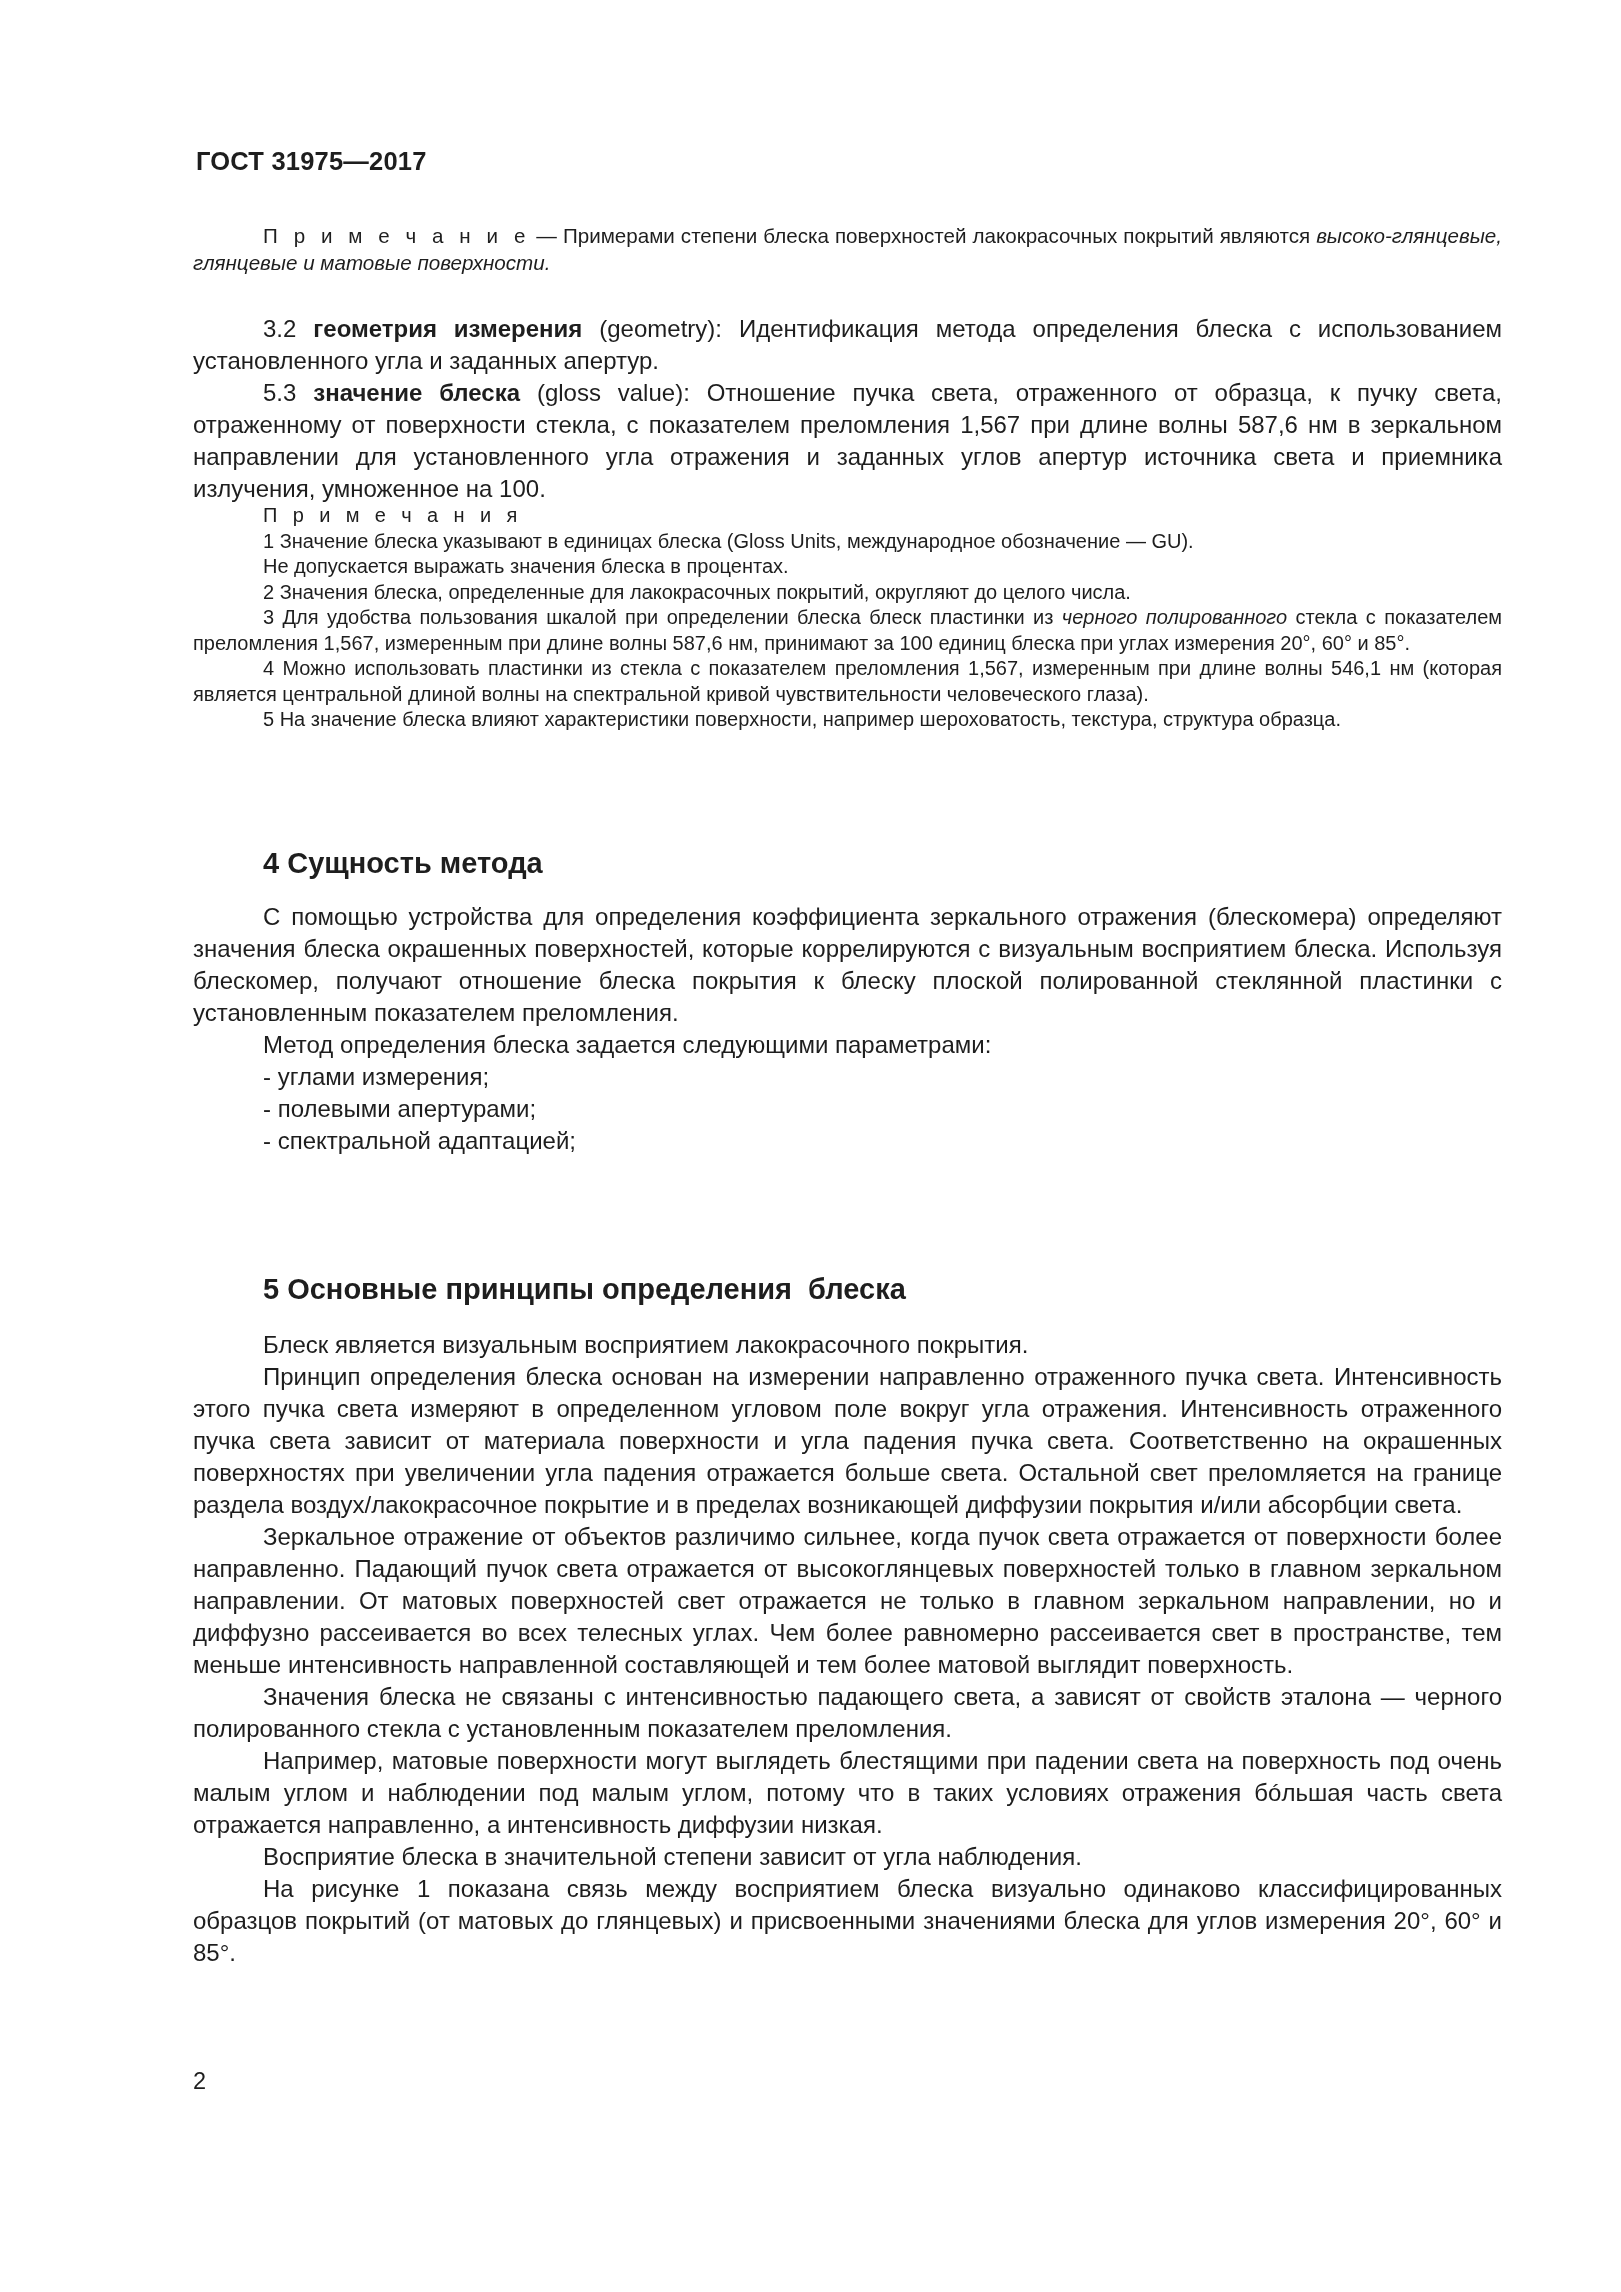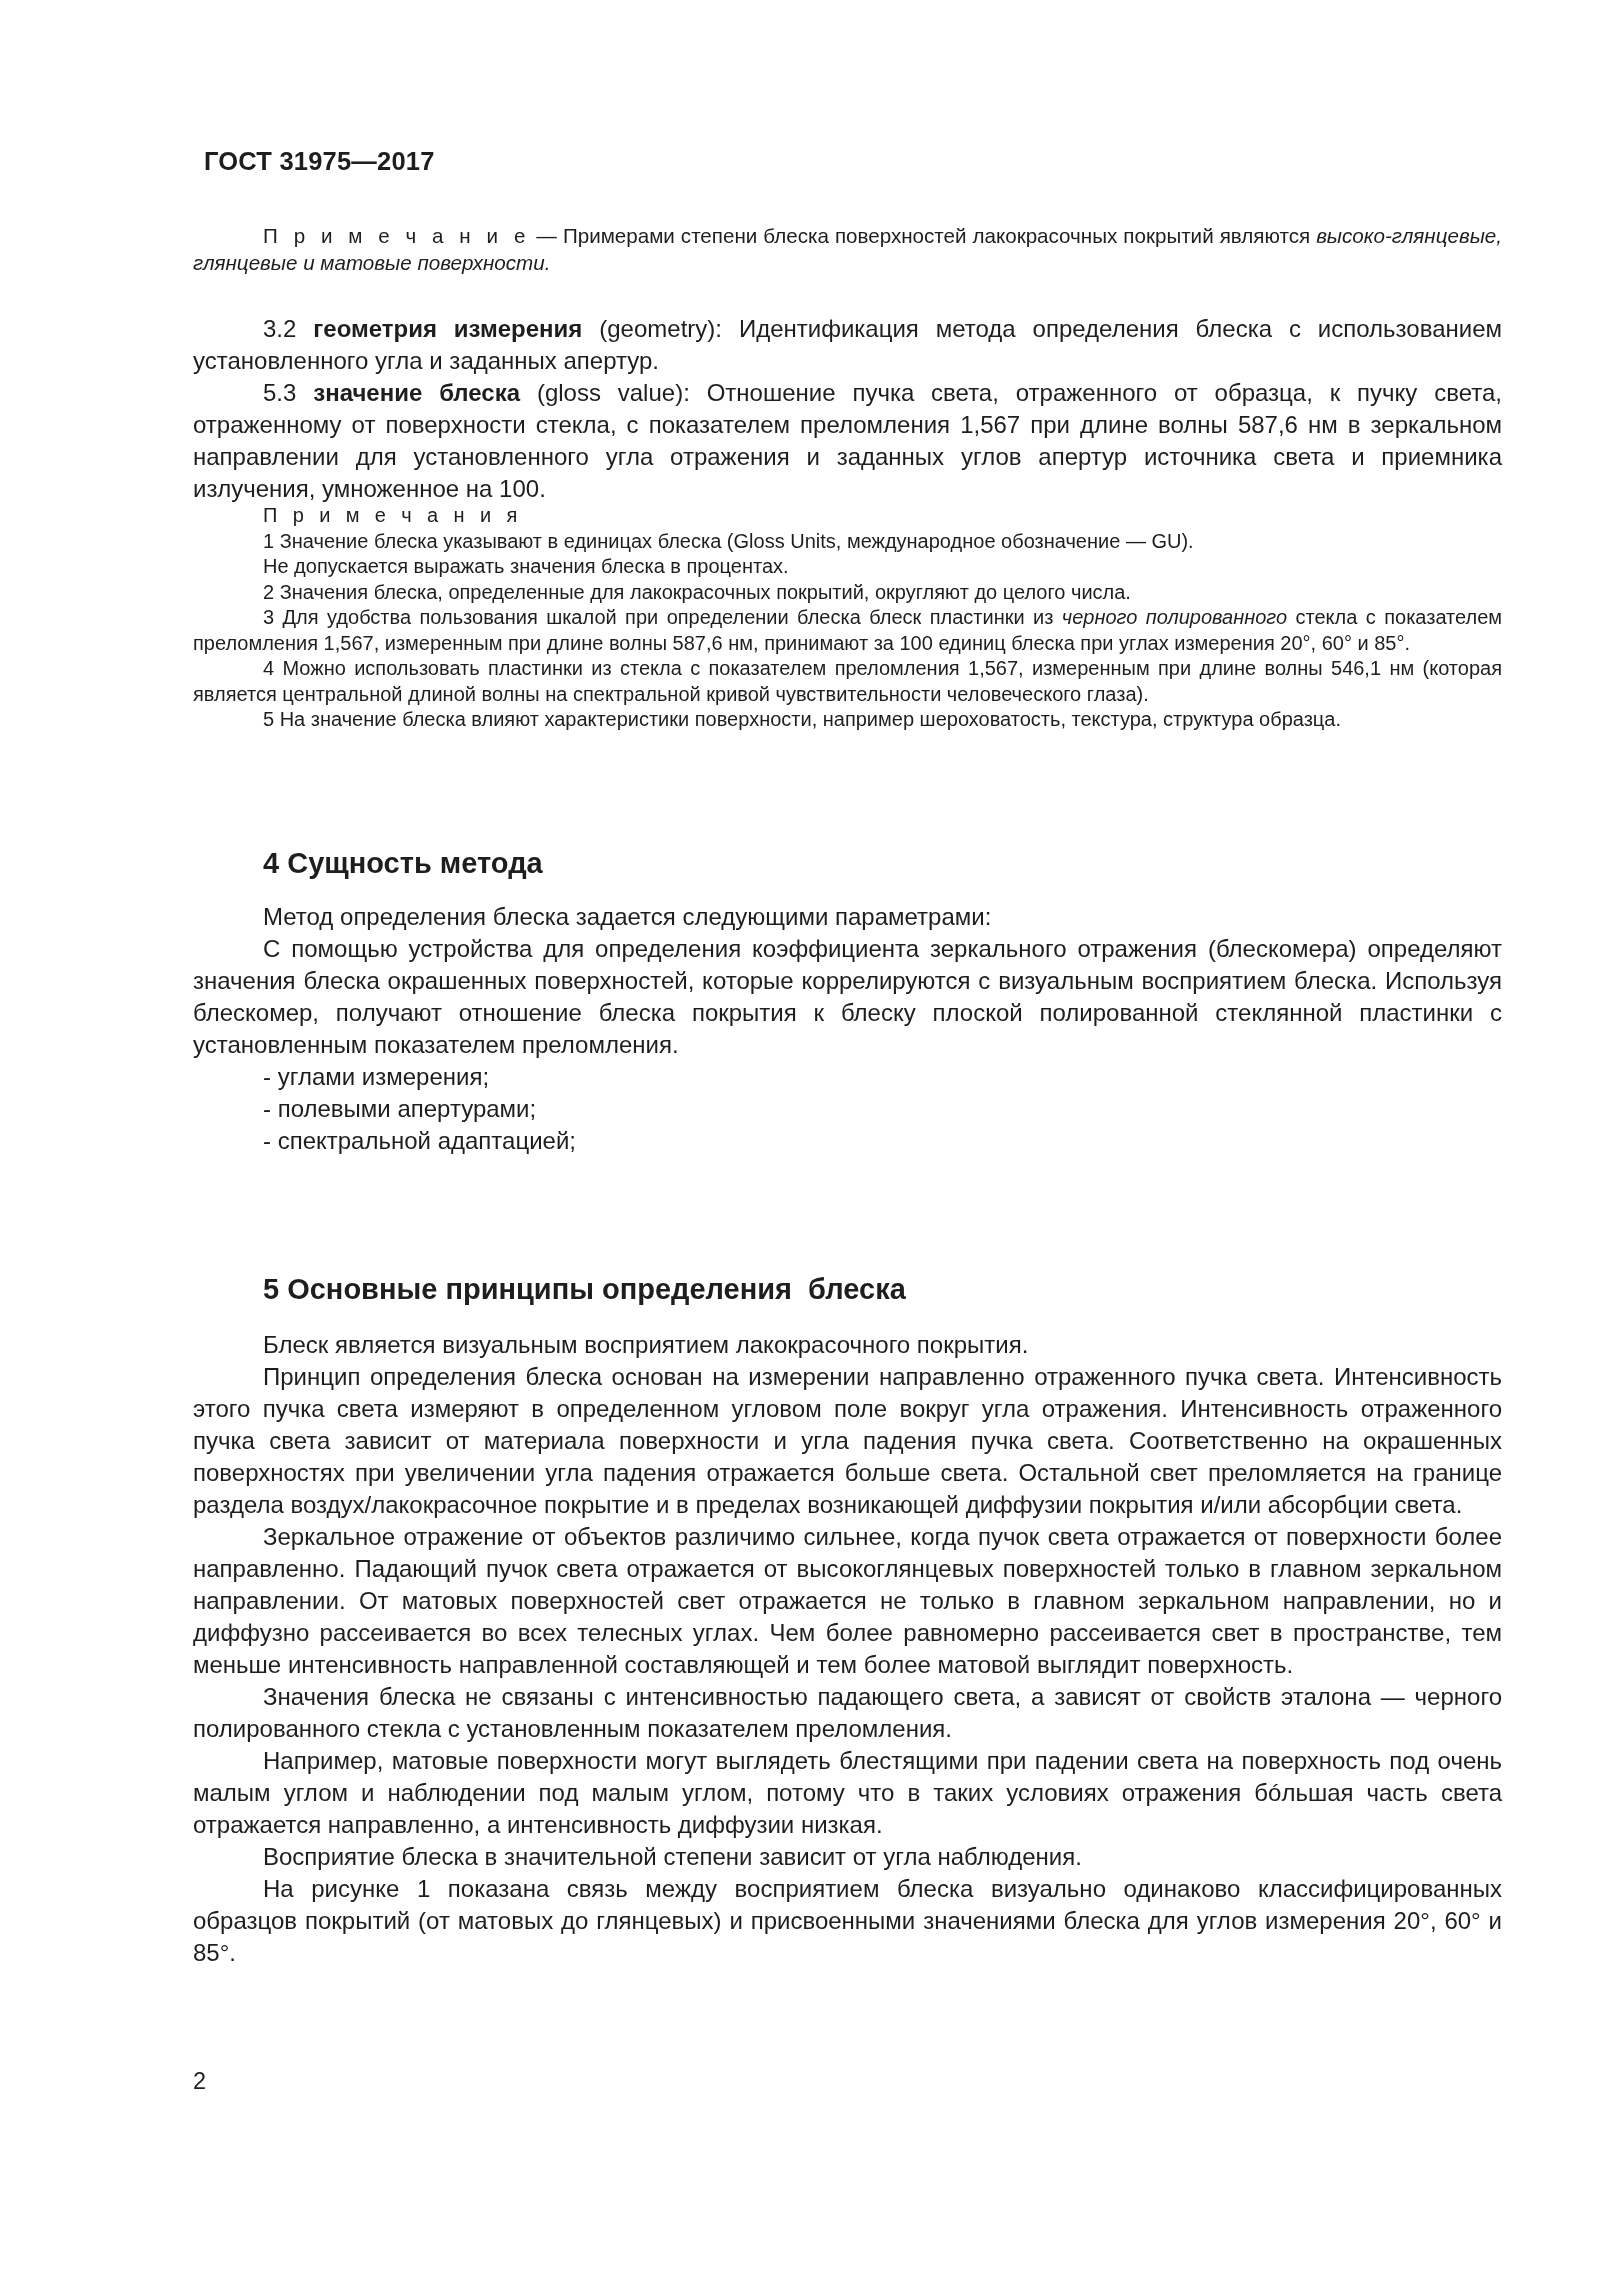--- a/index.html
+++ b/index.html
@@ -1,19 +1,19 @@
 <!DOCTYPE html>
 <html><head>
 <meta charset="utf-8">
 <style>
   html, body { margin:0; padding:0; background:#ffffff; }
   body { width:1621px; height:2293px; position:relative; overflow:hidden;
          font-family:"Liberation Sans", sans-serif; color:#1e1e1e; }
   .page { position:absolute; left:193px; top:0; width:1309px; }
-  .doc-header { position:absolute; top:147px; left:11px; font-weight:bold; font-size:25.5px; letter-spacing:0.2px; }
+  .doc-header { position:absolute; top:147px; left:3px; font-weight:bold; font-size:25.5px; letter-spacing:0.2px; }
   .p { font-size:24px; line-height:32px; text-align:justify; margin:0; }
   .ind { text-indent:70px; }
   .note { font-size:20px; line-height:25.5px; text-align:justify; margin:0; }
   .spaced { letter-spacing:4.9px; }
   .it { font-style:italic; }
   .b { font-weight:bold; }
   .h { font-size:29px; font-weight:bold; margin:0; padding-left:70px; line-height:35px; }
   .block { position:absolute; left:0; width:1309px; }
   .pagenum { position:absolute; top:2068px; left:0; font-size:23.5px; }
   .list-item { padding-left:70px; }
@@ -48,22 +48,22 @@
     <p class="note ind">
       <span>3 Для удобства пользования шкалой при определении блеска блеск пластинки из </span><span class="it">черного полированного</span><span> стекла с показателем преломления 1,567, измеренным при длине волны 587,6 нм, принимают за 100 единиц блеска при углах измерения 20°, 60° и 85°.</span>
     </p>
     <p class="note ind">4 Можно использовать пластинки из стекла с показателем преломления 1,567, измеренным при длине волны 546,1 нм (которая является центральной длиной волны на спектральной кривой чувствительности человеческого глаза).</p>
     <p class="note ind">5 На значение блеска влияют характеристики поверхности, например шероховатость, текстура, структура образца.</p>
   </div>
 
   <div class="block" style="top:846px;">
     <h2 class="h">4 Сущность метода</h2>
     <div style="height:19.6px;"></div>
+    <p class="p ind">С помощью устройства для определения коэффициента зеркального отражения (блескомера) определяют значения блеска окрашенных поверхностей, которые коррелируются с визуальным восприятием блеска. Используя блескомер, получают отношение блеска покрытия к блеску плоской полированной стеклянной пластинки с установленным  показателем преломления.</p>
     <p class="p ind">Метод определения блеска задается следующими параметрами:</p>
-    <p class="p ind">С помощью устройства для определения коэффициента зеркального отражения (блескомера) определяют значения блеска окрашенных поверхностей, которые коррелируются с визуальным восприятием блеска. Используя блескомер, получают отношение блеска покрытия к блеску плоской полированной стеклянной пластинки с установленным  показателем преломления.</p>
     <p class="p list-item">- углами измерения;</p>
     <p class="p list-item">- полевыми апертурами;</p>
     <p class="p list-item">- спектральной адаптацией;</p>
   </div>
 
   <div class="block" style="top:1272px;">
     <h2 class="h" style="white-space:pre;">5 Основные принципы определения  блеска</h2>
     <div style="height:21.6px;"></div>
     <p class="p ind">Блеск является визуальным восприятием лакокрасочного покрытия.</p>
     <p class="p ind">Принцип определения блеска основан на измерении направленно отраженного пучка света. Интенсивность этого пучка света измеряют в определенном угловом поле вокруг угла отражения. Интенсивность отраженного пучка света зависит от материала поверхности и угла падения пучка света. Соответственно на окрашенных поверхностях при увеличении угла падения отражается больше света. Остальной свет преломляется на границе раздела воздух/лакокрасочное покрытие и в пределах возникающей диффузии покрытия и/или абсорбции света.</p>

